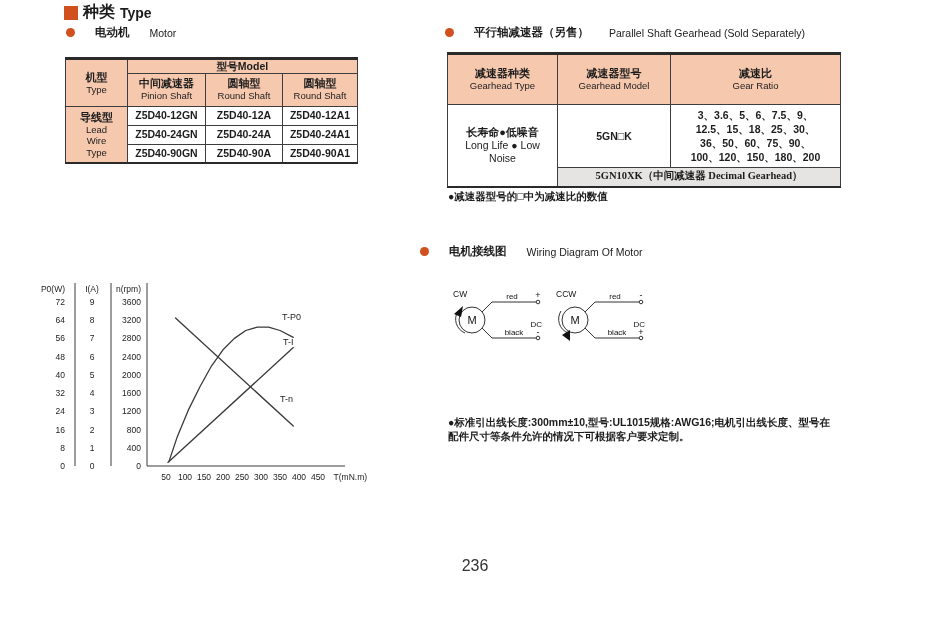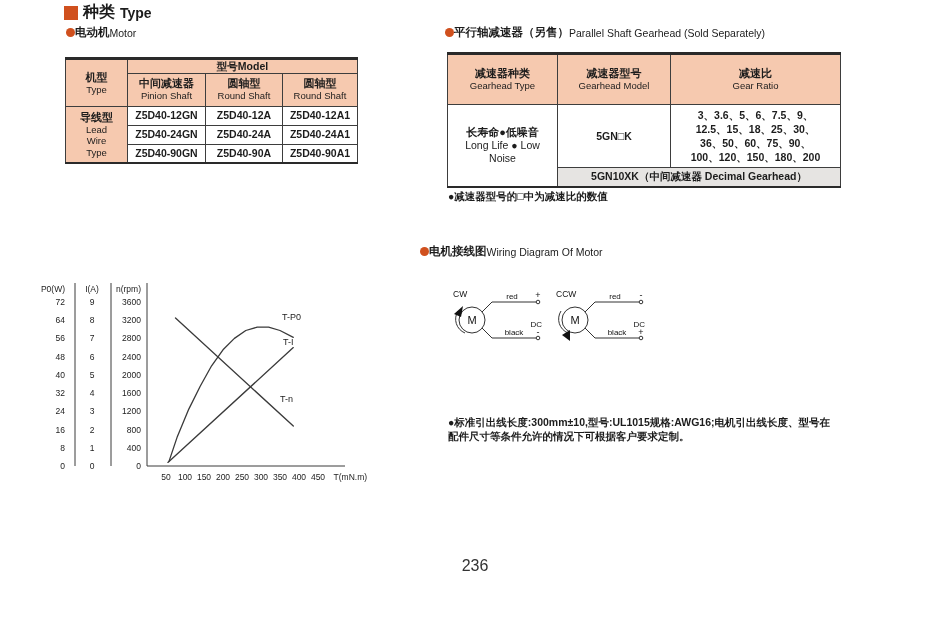--- a/index.html
+++ b/index.html
@@ -4,30 +4,30 @@
 <style>
   html,body{margin:0;padding:0;background:#fff;}
   body{font-family:"Liberation Sans","DejaVu Sans",sans-serif;color:#1c1c1c;}
   .page{position:relative;width:950px;height:620px;background:#fff;overflow:hidden;}
 
   
   .main-title{position:absolute;left:64px;top:2px;display:flex;align-items:center;gap:5px;}
   .title-square{width:14px;height:14px;background:var(--accent,#d0501e);}
   .title-zh{font-size:16px;font-weight:bold;}
   .title-en{font-size:14px;font-weight:bold;}
-  .sec-head{position:absolute;display:flex;align-items:center;gap:0;}
+  .sec-head{position:absolute;display:flex;align-items:center;gap:20px;}
   .bullet{width:9px;height:9px;border-radius:50%;background:var(--accent,#d0501e);flex:0 0 auto;}
   .sec-zh{font-size:11.5px;font-weight:bold;}
   .sec-en{font-size:10.5px;}
 
   
   table{border-collapse:collapse;table-layout:fixed;border-top:3px solid #2a2a2a;border-bottom:2px solid #2a2a2a;}
   td{border:1px solid #3d3d3d;text-align:center;vertical-align:middle;padding:0 2px;line-height:1.2;}
   .pink{background:var(--pink,#f6c9af);}
-  .gray{background:var(--gray-strip,#e6e4e2);}
+  .gray{background:var(--gray-strip,#e6e4e2);font-family:Liberation Serif, serif;}
   .zh{font-size:11px;font-weight:bold;display:block;}
   .en{font-size:9.5px;font-weight:normal;display:block;white-space:pre-line;}
   .code{font-size:10.5px;font-weight:bold;}
   .motor-table{position:absolute;left:65px;top:57px;width:292px;}
   .motor-table .r-h1{height:14px;}
   .motor-table .r-h2{height:33px;}
   .motor-table .r-b{height:19px;}
   .gear-table{position:absolute;left:447px;top:52px;width:393px;}
   .gear-table .r-h1{height:51px;}
   .gear-table .r-b{height:63px;}

